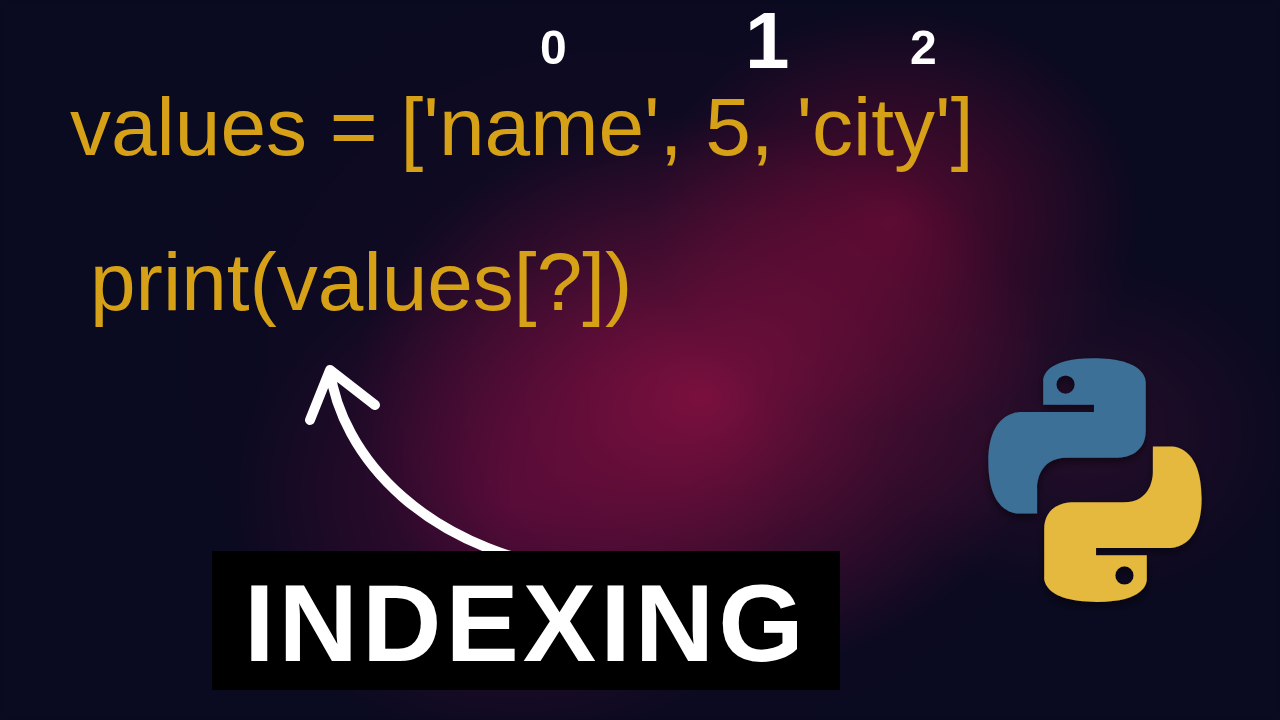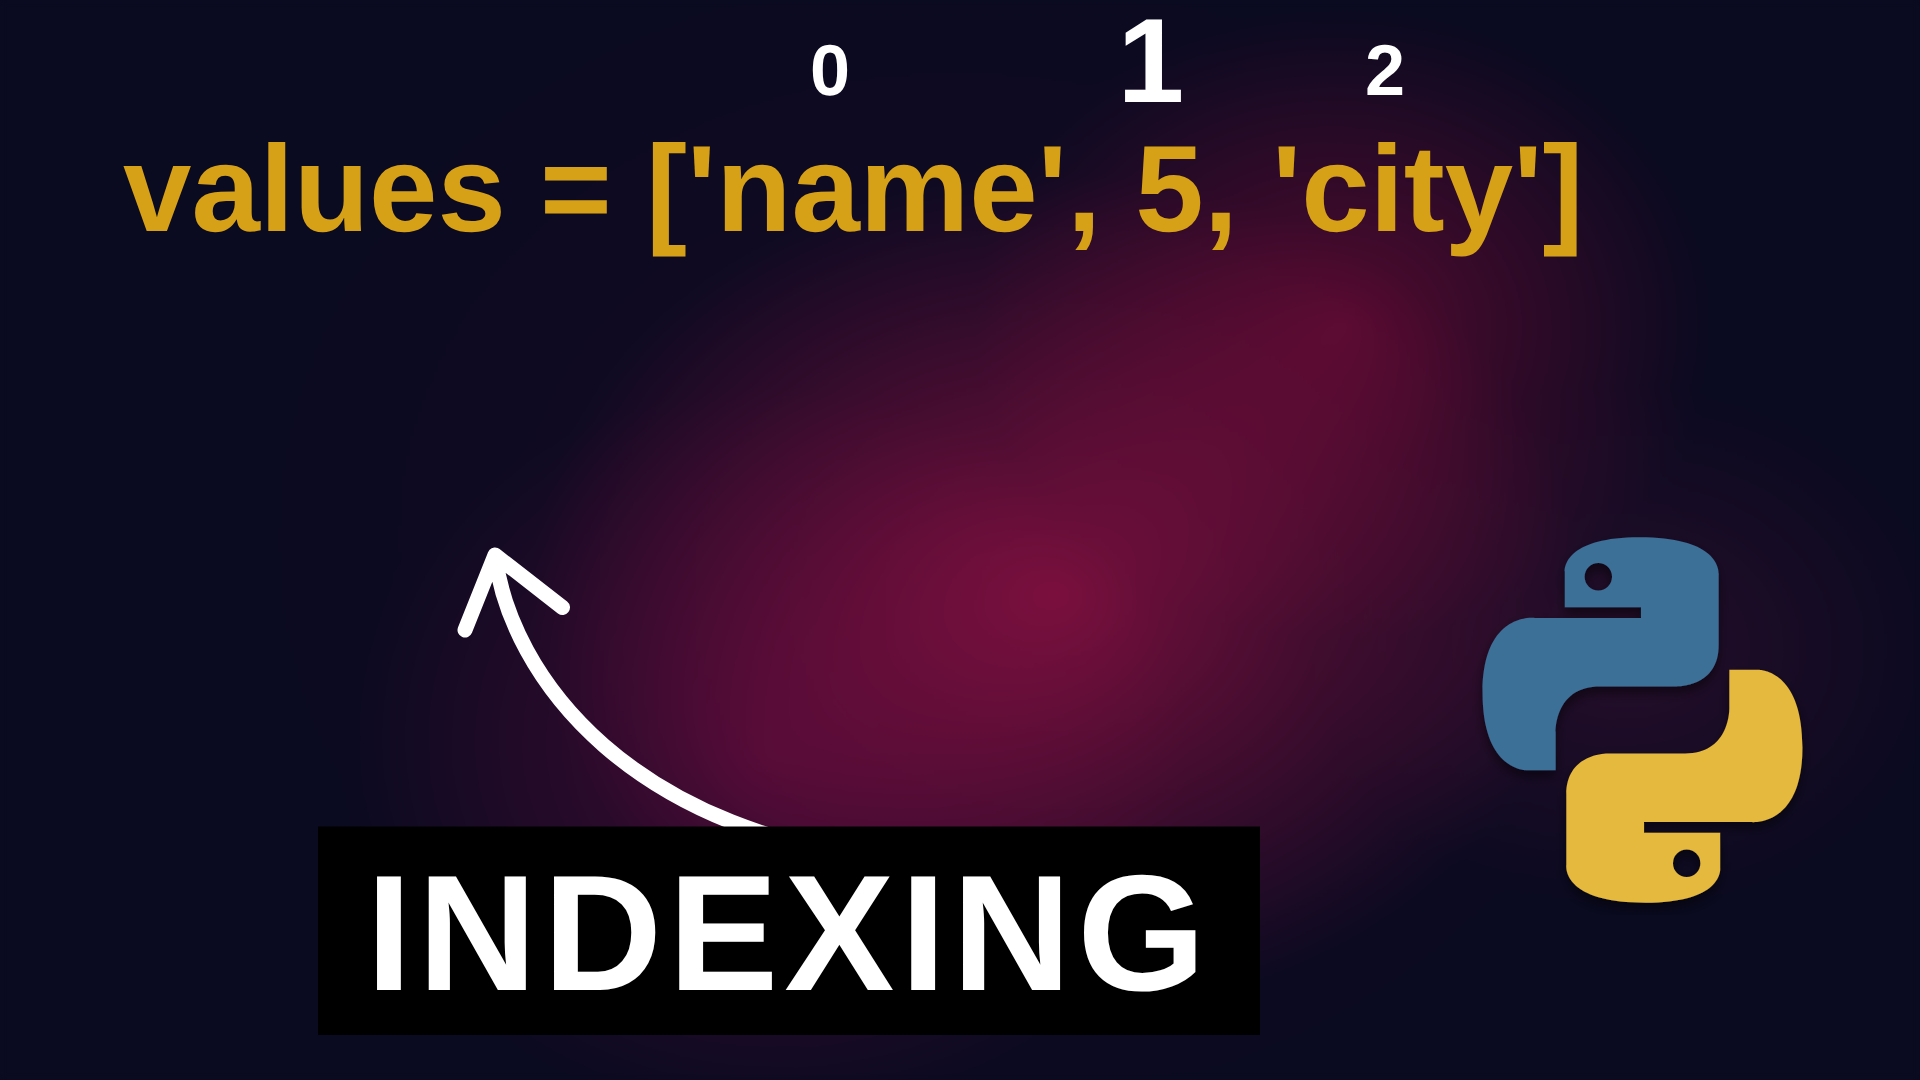--- a/index.html
+++ b/index.html
@@ -31,27 +31,26 @@
     font-weight: 900;
     letter-spacing: 1px;
   }
   .idx0 { left: 540px; font-size: 48px; }
   .idx1 { left: 745px; font-size: 80px; top: -5px; }
   .idx2 { left: 910px; font-size: 48px; }
 
   .code-line {
     position: absolute;
     color: #d6a017;
-    font-weight: 700;
+    font-weight: 400;
     letter-spacing: 0px;
     white-space: nowrap;
     font-family: Impact, "Arial Black", sans-serif;
     text-transform: lowercase;
     font-stretch: condensed;
-    margin-left: 12px;
   }
   .line1 { top: 80px; left: 70px; font-size: 82px; }
   .line2 { top: 235px; left: 90px; font-size: 82px; }
 
   .arrow {
     position: absolute;
     left: 280px;
     top: 360px;
     width: 350px;
     height: 230px;
@@ -87,20 +86,21 @@
 
 <div class="smoke-bg"></div>
 
 <div class="content">
 
   <div class="indices idx0">0</div>
   <div class="indices idx1">1</div>
   <div class="indices idx2">2</div>
 
   <div class="code-line line1">values =  ['name', 5, 'city']</div>
+  <div class="code-line line2">print(values[?])</div>
 
   <svg class="arrow" viewBox="0 0 350 230">
     <path d="M 50 10 L 30 60 M 50 10 L 95 45 M 50 10 C 60 90, 140 200, 330 215" stroke="#ffffff" stroke-width="10" fill="none" stroke-linecap="round" stroke-linejoin="round"></path>
   </svg>
 
   <div class="title-box">
     <div class="title-text">INDEXING</div>
   </div>
 
   <svg class="python-logo" viewBox="0 0 256 256">

